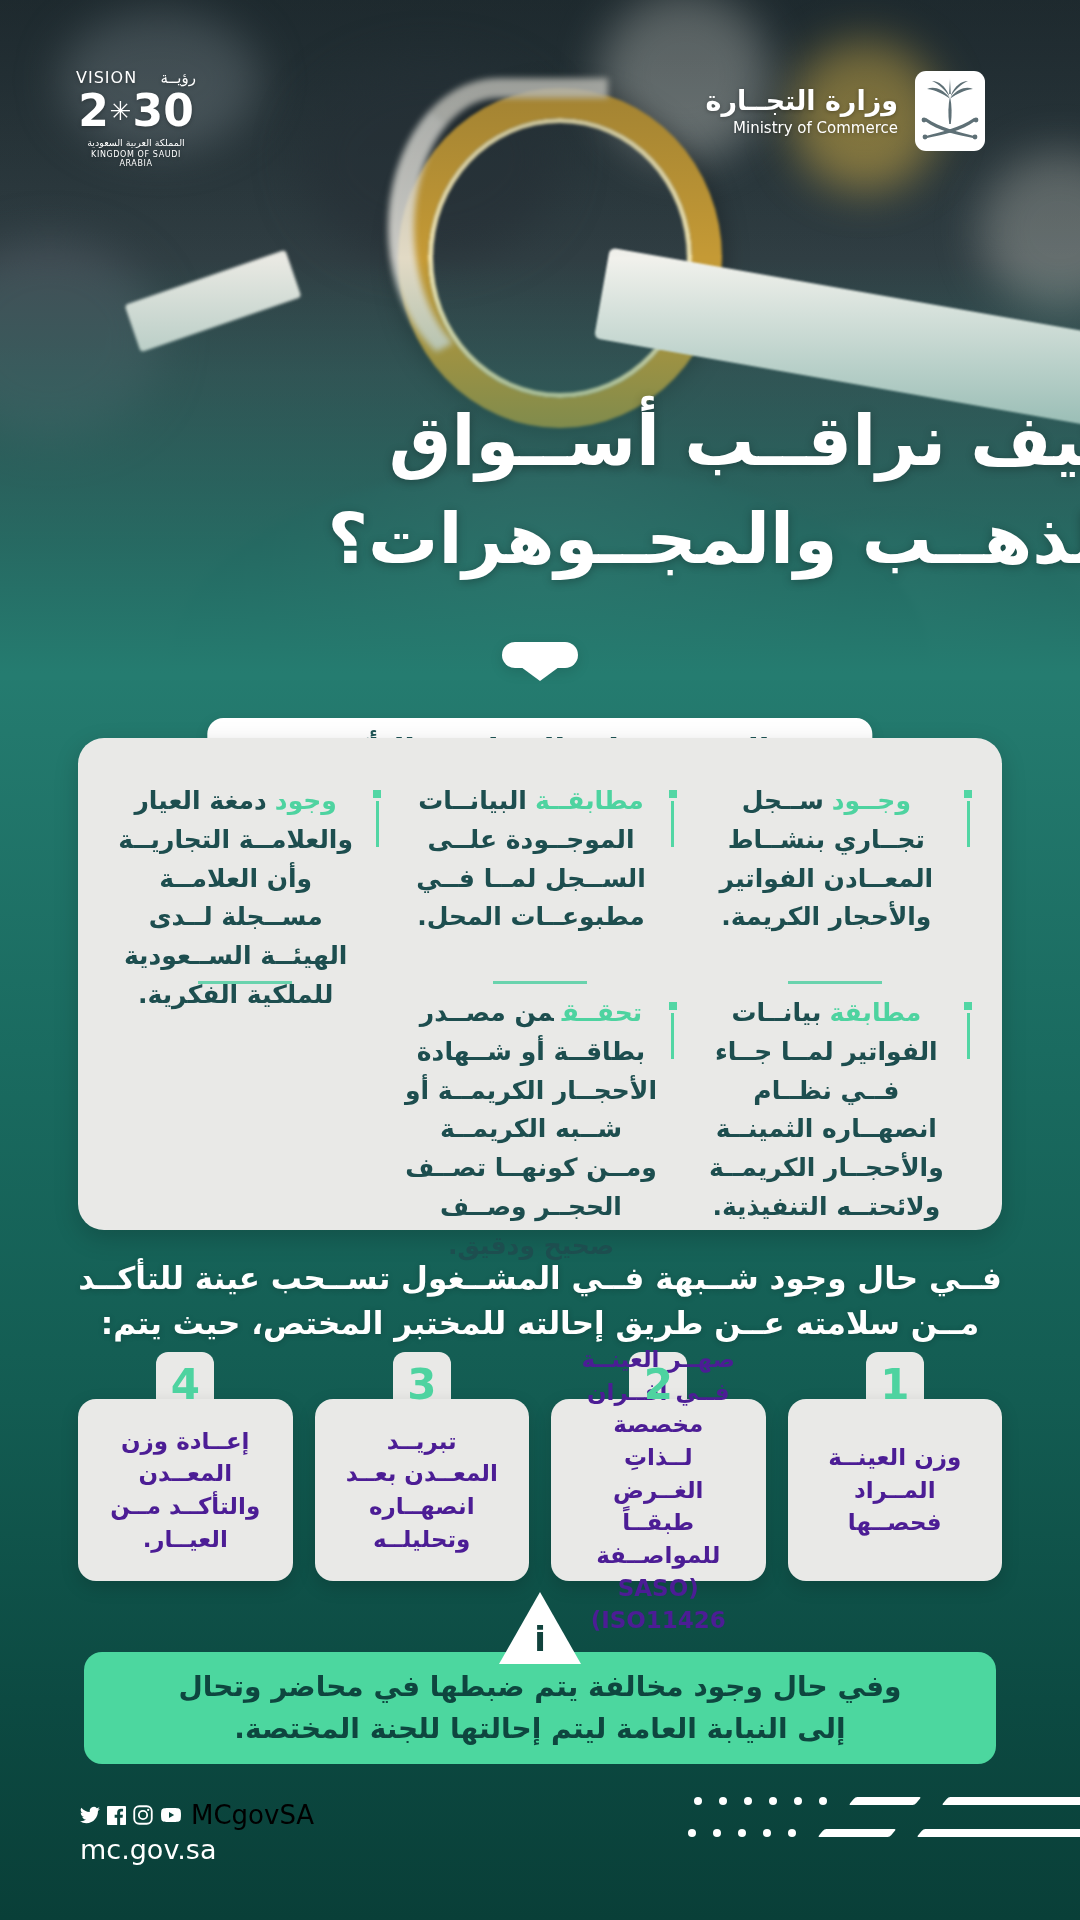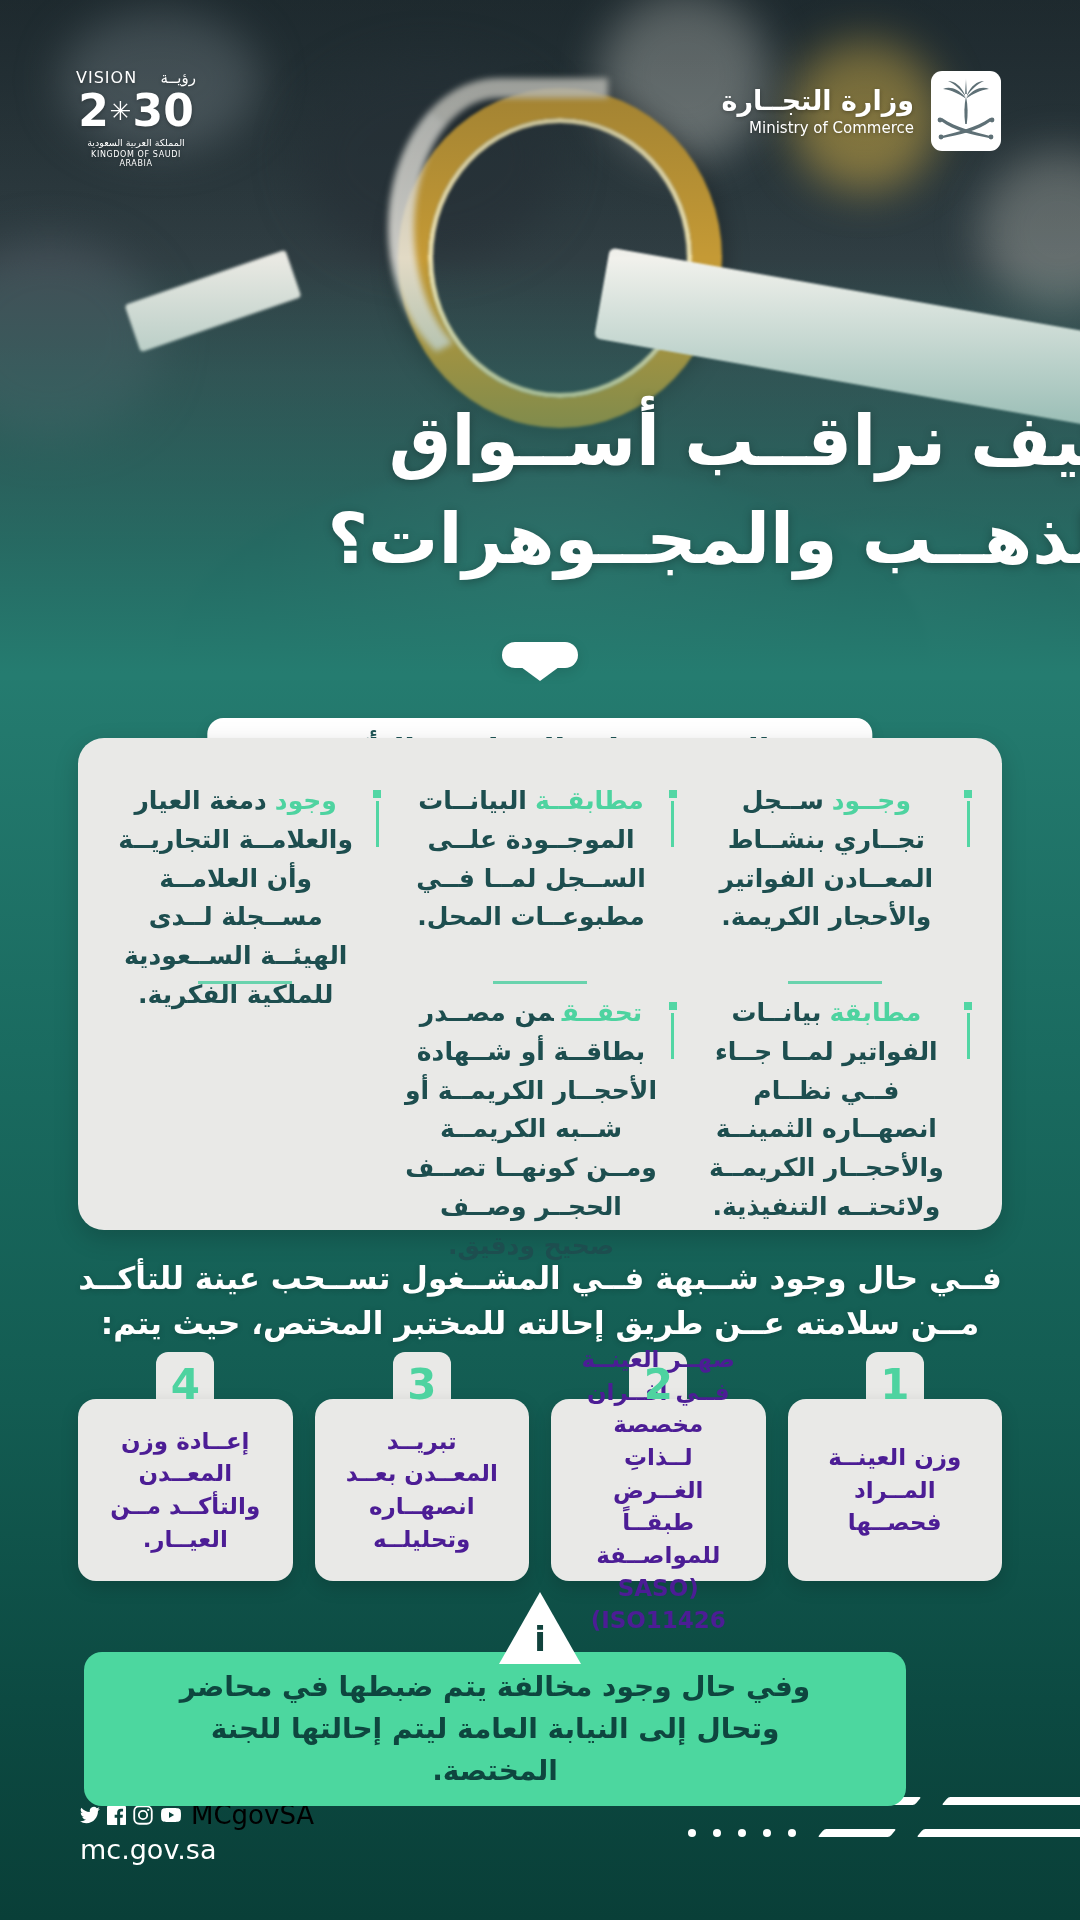--- a/index.html
+++ b/index.html
@@ -44,21 +44,21 @@
   .vision { position:absolute; left:76px; top:68px; width:120px; color:#fff;
     text-align:center; text-shadow:0 1px 4px rgba(0,0,0,.3); }
   .vision-row1 { display:flex; justify-content:space-between; gap:8px; align-items:baseline;
     font-size:16px; letter-spacing:1px; }
   .vision-row1 .ar { font-size:15px; }
   .vision-year { display:flex; justify-content:center; align-items:center;
     font-size:44px; font-weight:700; line-height:1; margin-top:2px; }
   .vision-star { font-size:26px; margin:0 1px; }
   .vision-c-ar { font-size:9.5px; margin-top:4px; }
   .vision-c-en { font-size:8px; letter-spacing:.6px; margin-top:2px; }
-  .ministry { position:absolute; right:78px; top:70px; display:flex; gap:16px;
+  .ministry { position:absolute; right:94px; top:70px; display:flex; gap:16px;
     align-items:center; color:#fff; text-shadow:0 1px 4px rgba(0,0,0,.3); }
   .ministry-text { text-align:right; }
   .ministry-ar { font-size:27px; font-weight:700; }
   .ministry-en { font-size:15px; margin-top:3px; }
   .emblem { width:72px; height:82px; }
   
   .title { position:absolute; left:0; top:392px; width:1080px; text-align:right;
     direction:rtl; color:#fff; font-size:70px; font-weight:800; line-height:1.4;
     text-shadow:0 2px 10px rgba(0,0,0,.28);margin-left:43px; }
   .badge1 { position:absolute; left:50%; top:642px; transform:translateX(-50%);
@@ -103,21 +103,21 @@
   .step-body { background:#e9e9e7; border-radius:18px; height:182px; display:flex;
     align-items:center; justify-content:flex-start; padding:10px 24px; text-align:center;
     direction:rtl; color:#4c1d95; font-size:23px; font-weight:600; line-height:1.42;
     box-shadow:0 6px 18px rgba(0,0,0,.15); }
   
   .info-triangle { position:absolute; left:50%; top:1592px; transform:translateX(-50%);
     width:82px; height:72px; background:#fff;
     clip-path:polygon(50% 0, 100% 100%, 0 100%); z-index:3; }
   .info-i { position:absolute; left:50%; bottom:5px; transform:translateX(-50%);
     color:#11433d; font-size:34px; font-weight:800; font-style:normal; }
-  .banner { position:absolute; left:84px; top:1652px; width:822px; min-height:94px;
+  .banner { position:absolute; left:84px; top:1652px; width:912px; min-height:94px;
     background:#4cd79f; border-radius:18px; display:flex; align-items:center;
     justify-content:center; padding:14px 70px; z-index:2; }
   .banner-text { direction:rtl; text-align:center; color:#0e463f; font-size:28px;
     font-weight:700; line-height:1.5; }
   
   .social { position:absolute; left:80px; top:1800px; display:flex; align-items:center;
     gap:7px; color:#000000; }
   .social svg { display:block; }
   .social-handle { font-size:26px; margin-right:4px; margin-left:2px; }
   .website { position:absolute; left:80px; top:1834px; color:#fff; font-size:27px; }

